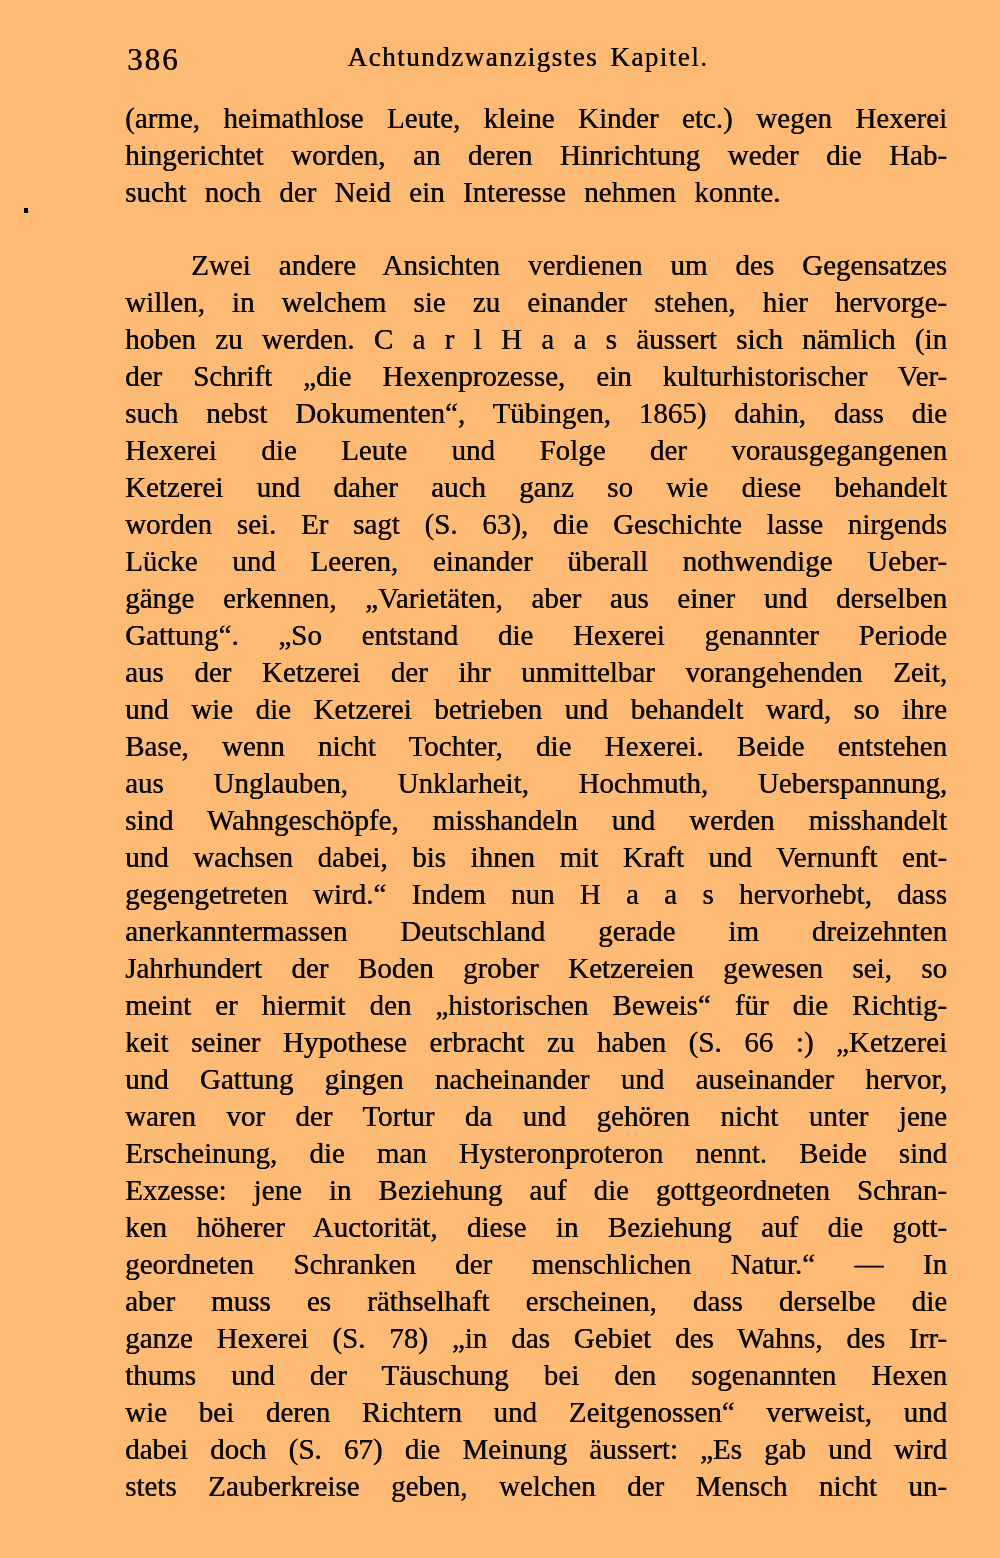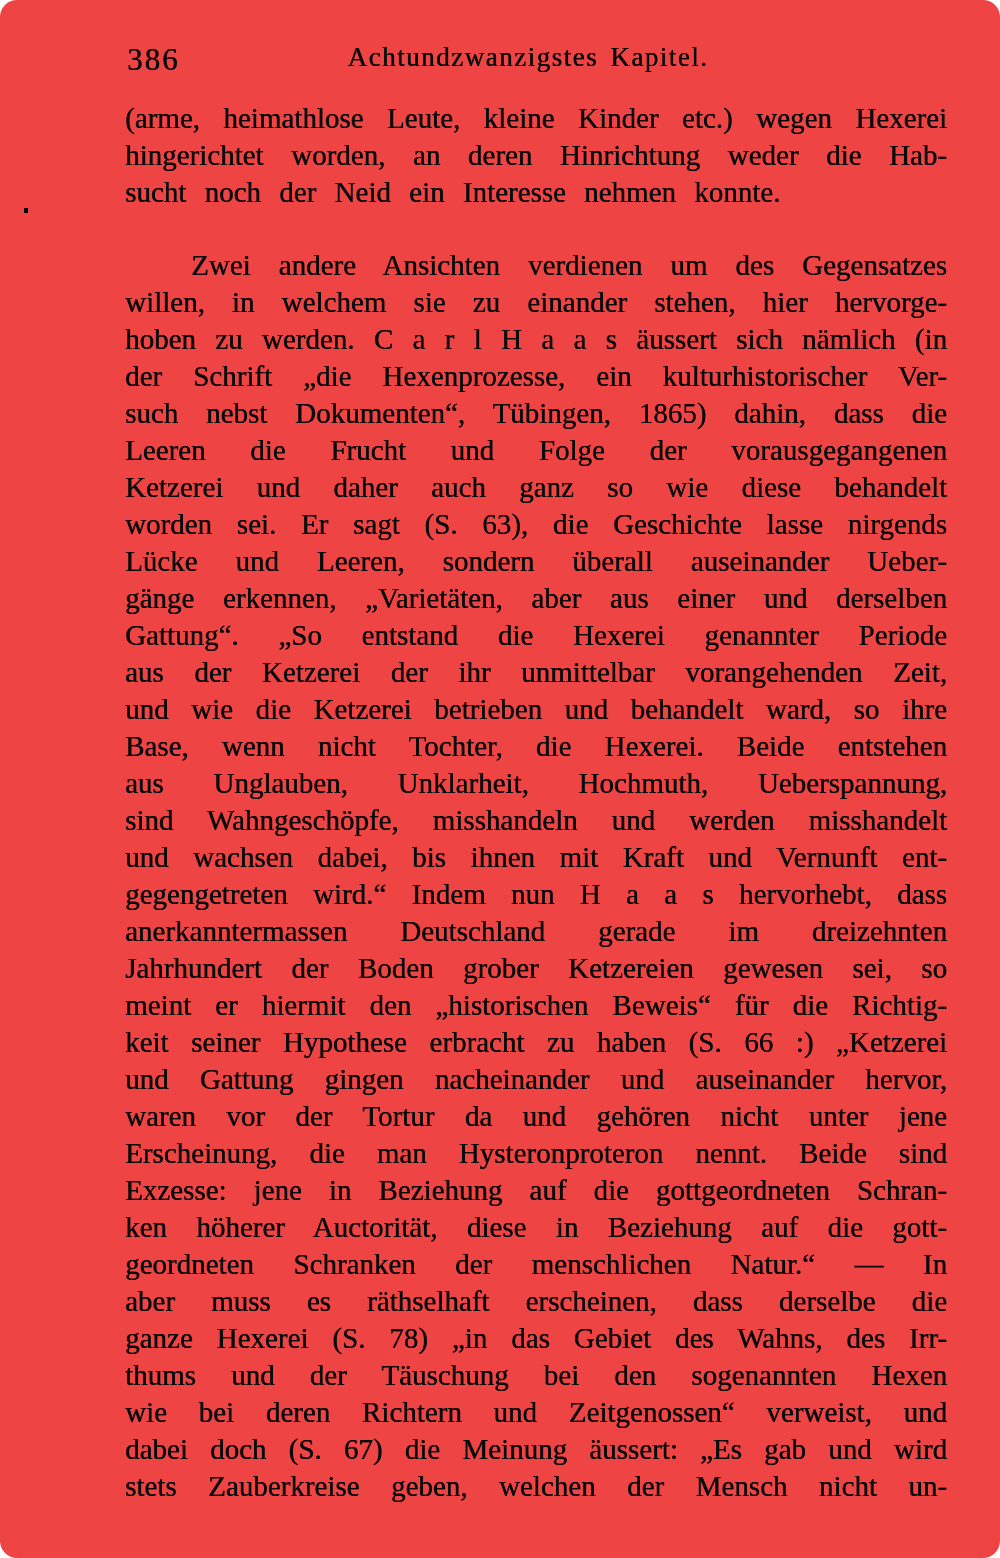--- a/index.html
+++ b/index.html
@@ -4,25 +4,24 @@
 <style>
   html, body {
     margin: 0;
     padding: 0;
     background: #ffffff;
   }
   .page {
     position: relative;
     width: 1000px;
     height: 1558px;
-    background: #ef4444;
+    background: #fdba74;
     color: #0b0b0b;
     font-family: "Liberation Serif", "DejaVu Serif", serif;
     overflow: hidden;
-    border-radius: 17px;
   }
   .running-head {
     position: absolute;
     top: 40px;
     left: 125px;
     width: 822px;
     height: 40px;
   }
   .page-number {
     position: absolute;
@@ -91,24 +90,24 @@
 
   <div class="body-text">
     <div class="ln">(arme, heimathlose Leute, kleine Kinder etc.) wegen Hexerei</div>
     <div class="ln">hingerichtet worden, an deren Hinrichtung weder die Hab-</div>
     <div class="ln end">sucht noch der Neid ein Interesse nehmen konnte.</div>
     <div class="ln indent">Zwei andere Ansichten verdienen um des Gegensatzes</div>
     <div class="ln">willen, in welchem sie zu einander stehen, hier hervorge-</div>
     <div class="ln">hoben zu werden.  C a r l  H a a s  äussert sich nämlich (in</div>
     <div class="ln">der Schrift „die Hexenprozesse, ein kulturhistorischer Ver-</div>
     <div class="ln">such nebst Dokumenten“, Tübingen, 1865) dahin, dass die</div>
-    <div class="ln">Leeren die Frucht und Folge der vorausgegangenen</div>
+    <div class="ln">Hexerei die Leute und Folge der vorausgegangenen</div>
     <div class="ln">Ketzerei und daher auch ganz so wie diese behandelt</div>
     <div class="ln">worden sei.  Er sagt (S. 63), die Geschichte lasse nirgends</div>
-    <div class="ln">Lücke und Leeren, sondern überall auseinander Ueber-</div>
+    <div class="ln">Lücke und Leeren, einander überall nothwendige Ueber-</div>
     <div class="ln">gänge erkennen, „Varietäten, aber aus einer und derselben</div>
     <div class="ln">Gattung“.  „So entstand die Hexerei genannter Periode</div>
     <div class="ln">aus der Ketzerei der ihr unmittelbar vorangehenden Zeit,</div>
     <div class="ln">und wie die Ketzerei betrieben und behandelt ward, so ihre</div>
     <div class="ln">Base, wenn nicht Tochter, die Hexerei.  Beide entstehen</div>
     <div class="ln">aus Unglauben, Unklarheit, Hochmuth, Ueberspannung,</div>
     <div class="ln">sind Wahngeschöpfe, misshandeln und werden misshandelt</div>
     <div class="ln">und wachsen dabei, bis ihnen mit Kraft und Vernunft ent-</div>
     <div class="ln">gegengetreten wird.“  Indem nun H a a s  hervorhebt, dass</div>
     <div class="ln">anerkanntermassen Deutschland gerade im dreizehnten</div>

